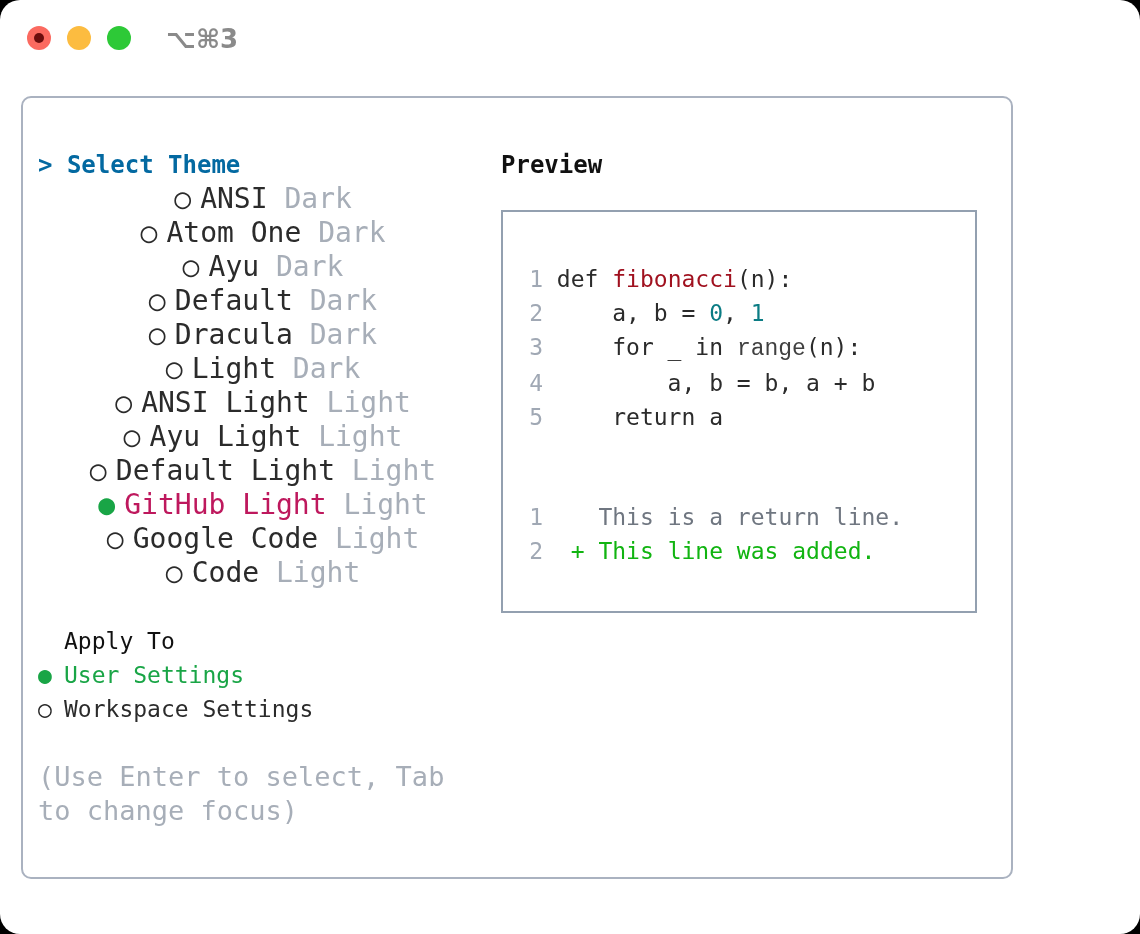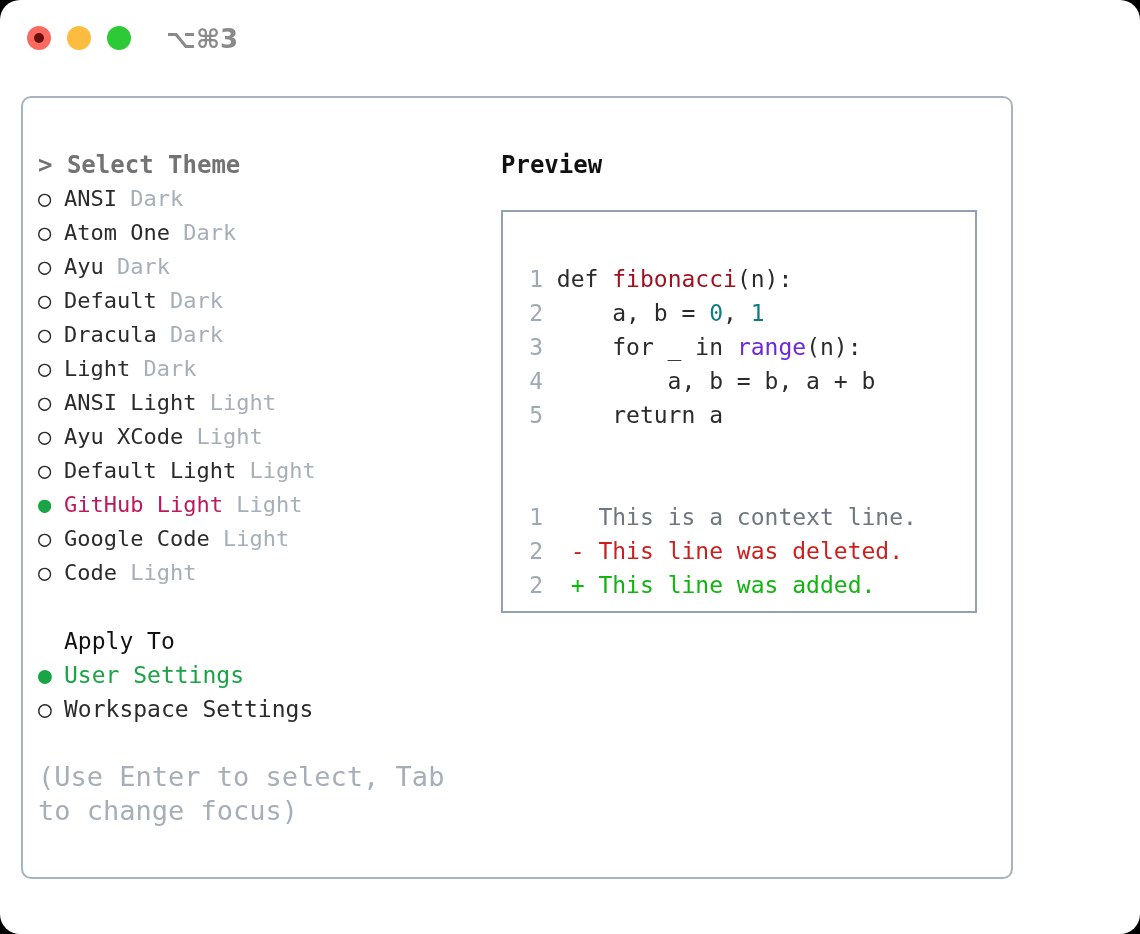--- a/index.html
+++ b/index.html
@@ -85,29 +85,30 @@
     left: 15px;
     top: 50px;
     width: 450px;
   }
   .mono {
     font-family: "DejaVu Sans Mono", monospace;
   }
   #select-theme-header {
     font-size: 24px;
     font-weight: bold;
-    color: #737373;
+    color: #0369a1;
     line-height: 34px;
     white-space: pre;
   }
   .theme-row {
-    font-size: 22px;
-    line-height: 34px;
-    color: #2b2b2b;
-    white-space: pre;
+    font-size: 28px;
+    line-height: 34px;
+    color: #2b2b2b;
+    white-space: pre;
+    text-align: center;
   }
   .bullet {
     display: inline-block;
     width: 26px;
     color: #2b2b2b;
   }
   .theme-row.selected .bullet { color: #19a546; }
   .theme-row.selected .theme-name { color: #be185d; }
   .theme-name { color: #2b2b2b; }
   .theme-cat { color: #a7aeb8; }
@@ -176,21 +177,21 @@
     color: #2b2b2b;
   }
   .lnum {
     display: inline-block;
     width: 26px;
     text-align: right;
     color: #a0a8b4;
   }
   .tok-fn   { color: #a0111f; }
   .tok-num  { color: #0b7c84; }
-  .tok-call { color: #6d28d9; }
+  .tok-call { color: #404040; font-family: Liberation Mono, monospace; }
   .tok-plain{ color: #2b2b2b; }
 
   #diff-area {
     position: absolute;
     left: 14px;
     top: 288px;
     right: 6px;
   }
   .diff-line {
     font-size: 23px;
@@ -221,21 +222,21 @@
       <div id="select-theme-header" class="mono"><span>&gt; </span><span>Select Theme</span></div>
 
       <div id="theme-list">
           <div class="theme-row mono"><span class="bullet">○ </span><span class="theme-name">ANSI</span><span class="theme-cat"> Dark</span></div>
           <div class="theme-row mono"><span class="bullet">○ </span><span class="theme-name">Atom One</span><span class="theme-cat"> Dark</span></div>
           <div class="theme-row mono"><span class="bullet">○ </span><span class="theme-name">Ayu</span><span class="theme-cat"> Dark</span></div>
           <div class="theme-row mono"><span class="bullet">○ </span><span class="theme-name">Default</span><span class="theme-cat"> Dark</span></div>
           <div class="theme-row mono"><span class="bullet">○ </span><span class="theme-name">Dracula</span><span class="theme-cat"> Dark</span></div>
           <div class="theme-row mono"><span class="bullet">○ </span><span class="theme-name">Light</span><span class="theme-cat"> Dark</span></div>
           <div class="theme-row mono"><span class="bullet">○ </span><span class="theme-name">ANSI Light</span><span class="theme-cat"> Light</span></div>
-          <div class="theme-row mono"><span class="bullet">○ </span><span class="theme-name">Ayu XCode</span><span class="theme-cat"> Light</span></div>
+          <div class="theme-row mono"><span class="bullet">○ </span><span class="theme-name">Ayu Light</span><span class="theme-cat"> Light</span></div>
           <div class="theme-row mono"><span class="bullet">○ </span><span class="theme-name">Default Light</span><span class="theme-cat"> Light</span></div>
           <div class="theme-row mono selected"><span class="bullet">● </span><span class="theme-name">GitHub Light</span><span class="theme-cat"> Light</span></div>
           <div class="theme-row mono"><span class="bullet">○ </span><span class="theme-name">Google Code</span><span class="theme-cat"> Light</span></div>
           <div class="theme-row mono"><span class="bullet">○ </span><span class="theme-name">Code</span><span class="theme-cat"> Light</span></div>
         </div>
 
       <div id="apply-block">
         <div id="apply-to-label" class="mono">Apply To</div>
         <div id="apply-list">
             <div class="apply-row mono selected"><span class="bullet">● </span><span class="apply-name">User Settings</span></div>
@@ -251,21 +252,20 @@
 
       <div id="preview-box">
         <div id="code-area">
             <div class="code-line mono"><span class="lnum">1</span><span class="tok-plain"> def </span><span class="tok-fn">fibonacci</span><span class="tok-plain">(n):</span></div>
             <div class="code-line mono"><span class="lnum">2</span><span class="tok-plain">     a, b = </span><span class="tok-num">0</span><span class="tok-plain">, </span><span class="tok-num">1</span></div>
             <div class="code-line mono"><span class="lnum">3</span><span class="tok-plain">     for _ in </span><span class="tok-call">range</span><span class="tok-plain">(n):</span></div>
             <div class="code-line mono"><span class="lnum">4</span><span class="tok-plain">         a, b = b, a + b</span></div>
             <div class="code-line mono"><span class="lnum">5</span><span class="tok-plain">     return a</span></div>
           </div>
         <div id="diff-area">
-            <div class="diff-line mono"><span class="lnum">1</span><span class="diff-ctx">    </span><span class="diff-ctx">This is a context line.</span></div>
-            <div class="diff-line mono"><span class="lnum">2</span><span class="diff-del">  - </span><span class="diff-del">This line was deleted.</span></div>
+            <div class="diff-line mono"><span class="lnum">1</span><span class="diff-ctx">    </span><span class="diff-ctx">This is a return line.</span></div>
             <div class="diff-line mono"><span class="lnum">2</span><span class="diff-add">  + </span><span class="diff-add">This line was added.</span></div>
           </div>
       </div>
     </div>
 
   </div>
 </div>
 
 </body></html>

